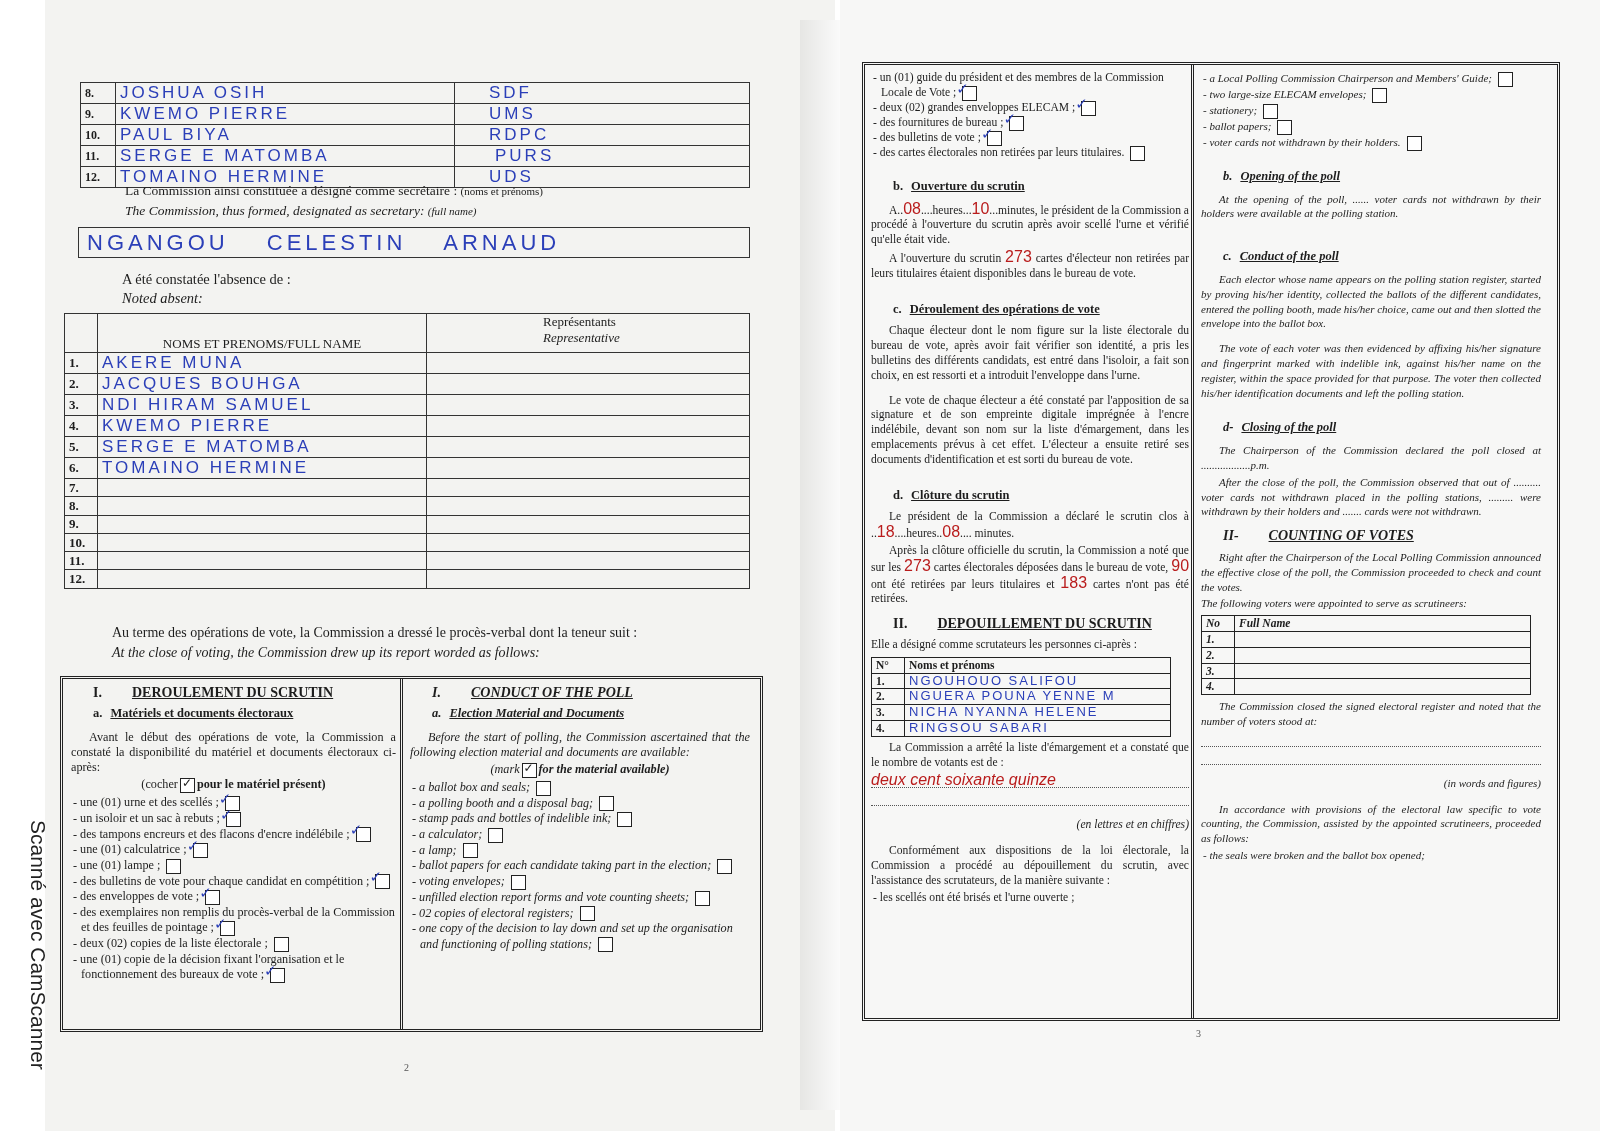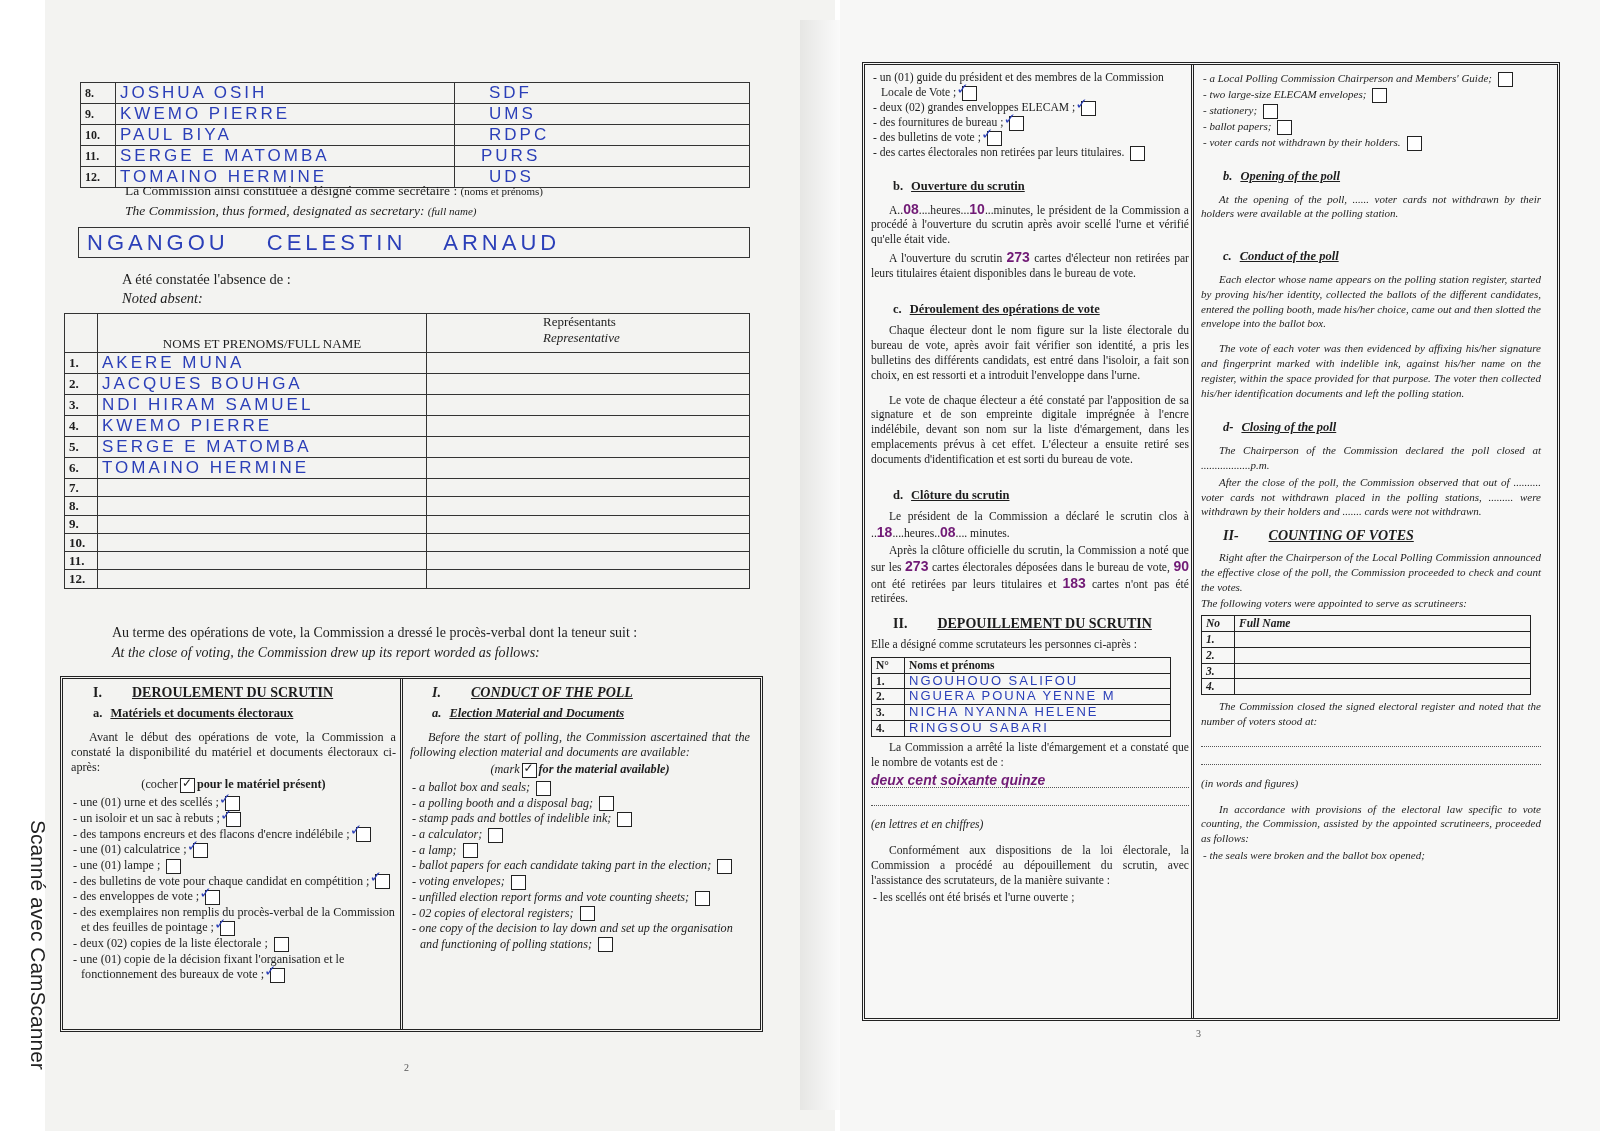--- a/index.html
+++ b/index.html
@@ -62,28 +62,28 @@
   .cb { display:inline-block; width:13px; height:13px; border:1.2px solid #222; vertical-align:middle; margin-left:6px; position:relative; background:#fff; }
   .cb.checked::after { content:"✓"; position:absolute; left:1px; top:-5px; font-size:15px; color:#2b3fb8; font-style:normal; }
   .cb.sm.checked::after { color:#222; top:-3px; font-size:12px; }
 
   #frame-right { left:862px; top:62px; width:684px; height:953px;padding-left:8px; }
   #frame-right .col-divider { position:absolute; left:326px; top:0; width:3px; height:100%; border-left:3px double #222; }
   #col-fr-right { left:6px; top:6px; width:318px; font-size:11.6px; line-height:14.8px; }
   #col-en-right { left:336px; top:6px; width:340px; font-size:11px; line-height:14.8px; font-style:italic; }
   .gap { height:18px; }
   .gap-s { height:8px; }
-  .fill { color:#701a75; font-family:"Liberation Sans", sans-serif; font-style:normal; font-size:14px;font-weight:bold; }
+  .fill { color:#b91c1c; font-family:"Liberation Sans", sans-serif; font-style:normal; font-size:16px; }
 
   .scrut-table { font-size:11.5px; margin:4px 0 4px 0; width:300px; }
   .scrut-table td, .scrut-table th { border:1px solid #222; height:13px; padding:0 4px; text-align:left; }
   .scrut-table th.num, .scrut-table td.num { width:24px; font-weight:bold; }
   .scrut-table .hw { font-size:13px; letter-spacing:2px; }
   .dotline { border-bottom:1px dotted #555; height:14px; margin:3px 0; }
-  .centered { text-align:left; font-style:italic; }
+  .centered { text-align:right; font-style:italic; }
   .page-num { position:absolute; font-size:10px; color:#555; }
 </style>
 </head>
 <body>
 
 <div class="page" id="page-left"></div>
 <div class="gutter"></div>
 <div class="page" id="page-right"></div>
 
 <div class="scan-label">Scanné avec CamScanner</div>
@@ -101,21 +101,21 @@
         <td><span class="hw" style="margin-left:30px">UMS</span></td>
       </tr>
       <tr>
         <td class="num">10.</td>
         <td class="name"><span class="hw">PAUL BIYA</span></td>
         <td><span class="hw" style="margin-left:30px">RDPC</span></td>
       </tr>
       <tr>
         <td class="num">11.</td>
         <td class="name"><span class="hw">SERGE E MATOMBA</span></td>
-        <td><span class="hw" style="margin-left:22px">PURS</span></td>
+        <td><span class="hw" style="margin-left:36px">PURS</span></td>
       </tr>
       <tr>
         <td class="num">12.</td>
         <td class="name"><span class="hw">TOMAINO HERMINE</span></td>
         <td><span class="hw" style="margin-left:30px">UDS</span></td>
       </tr>
     </tbody>
 </table>
 
 <div class="secretary-label">

